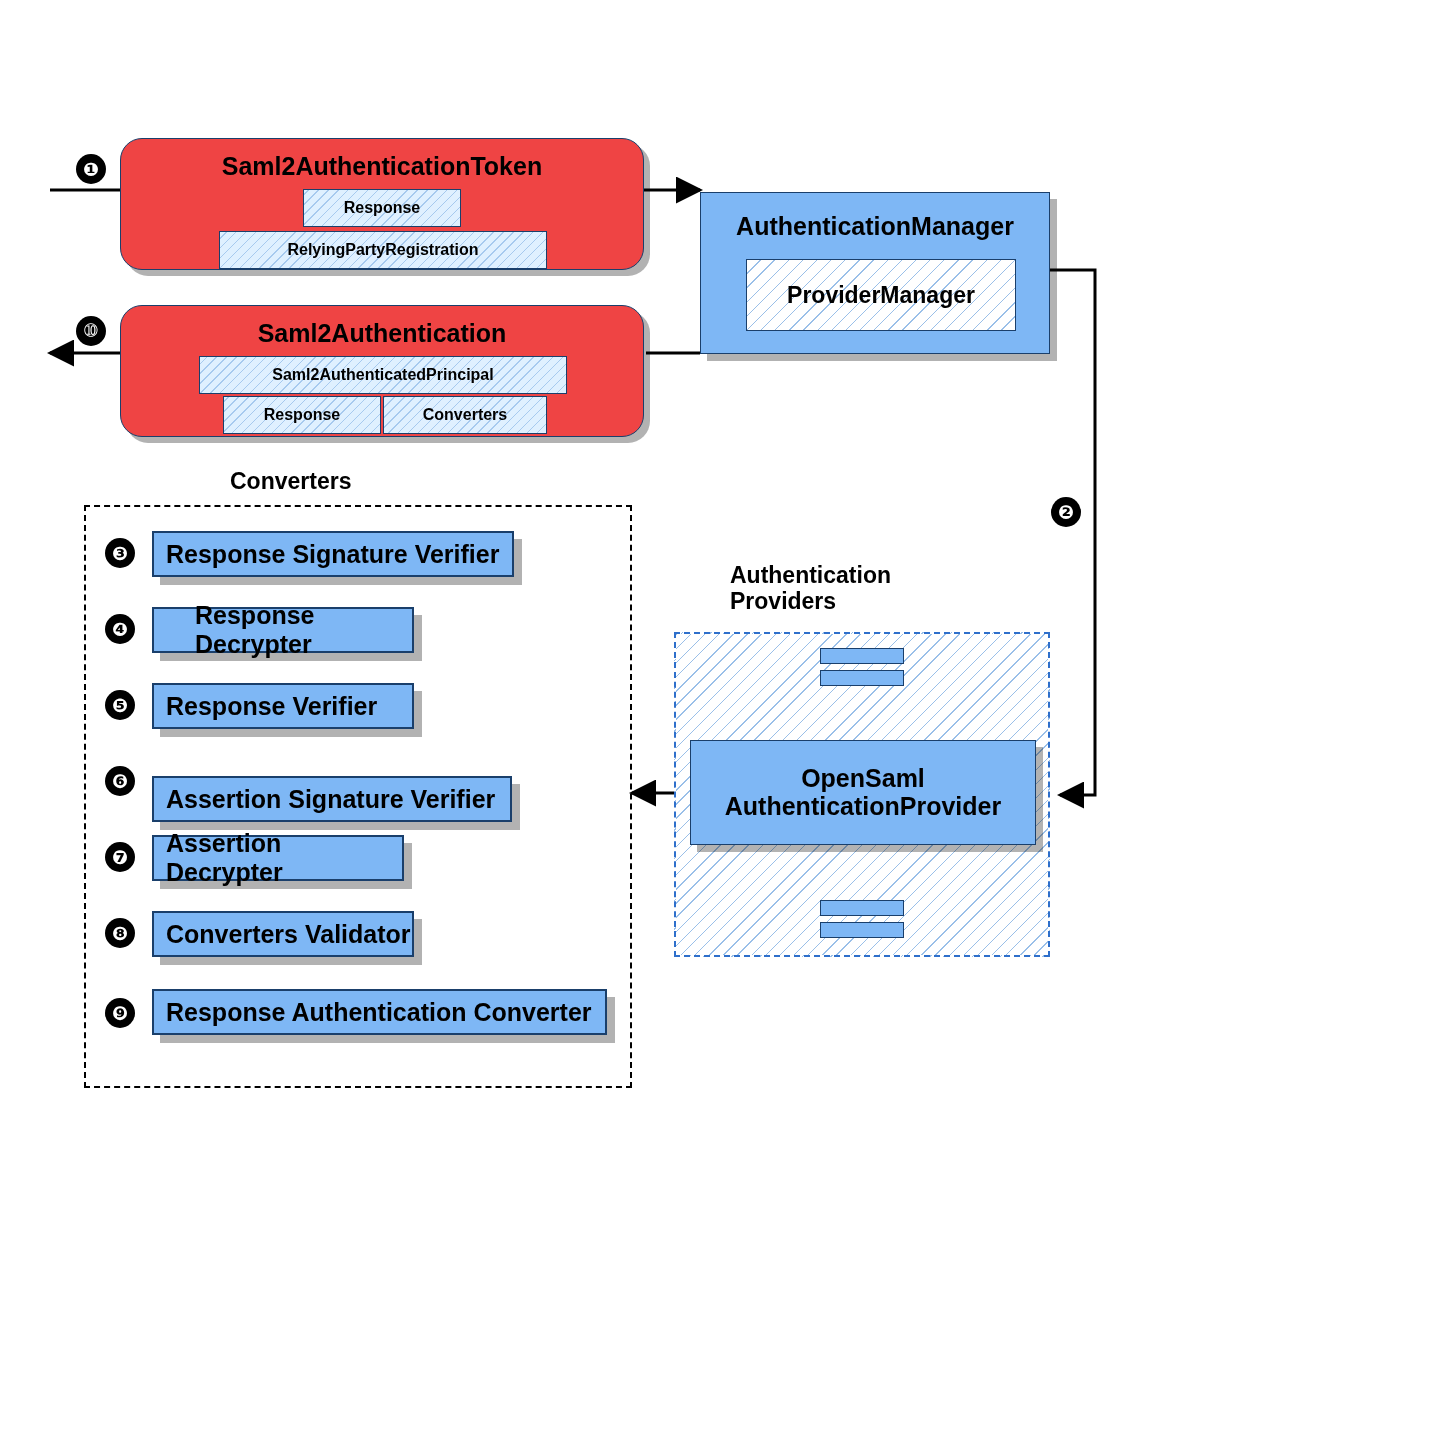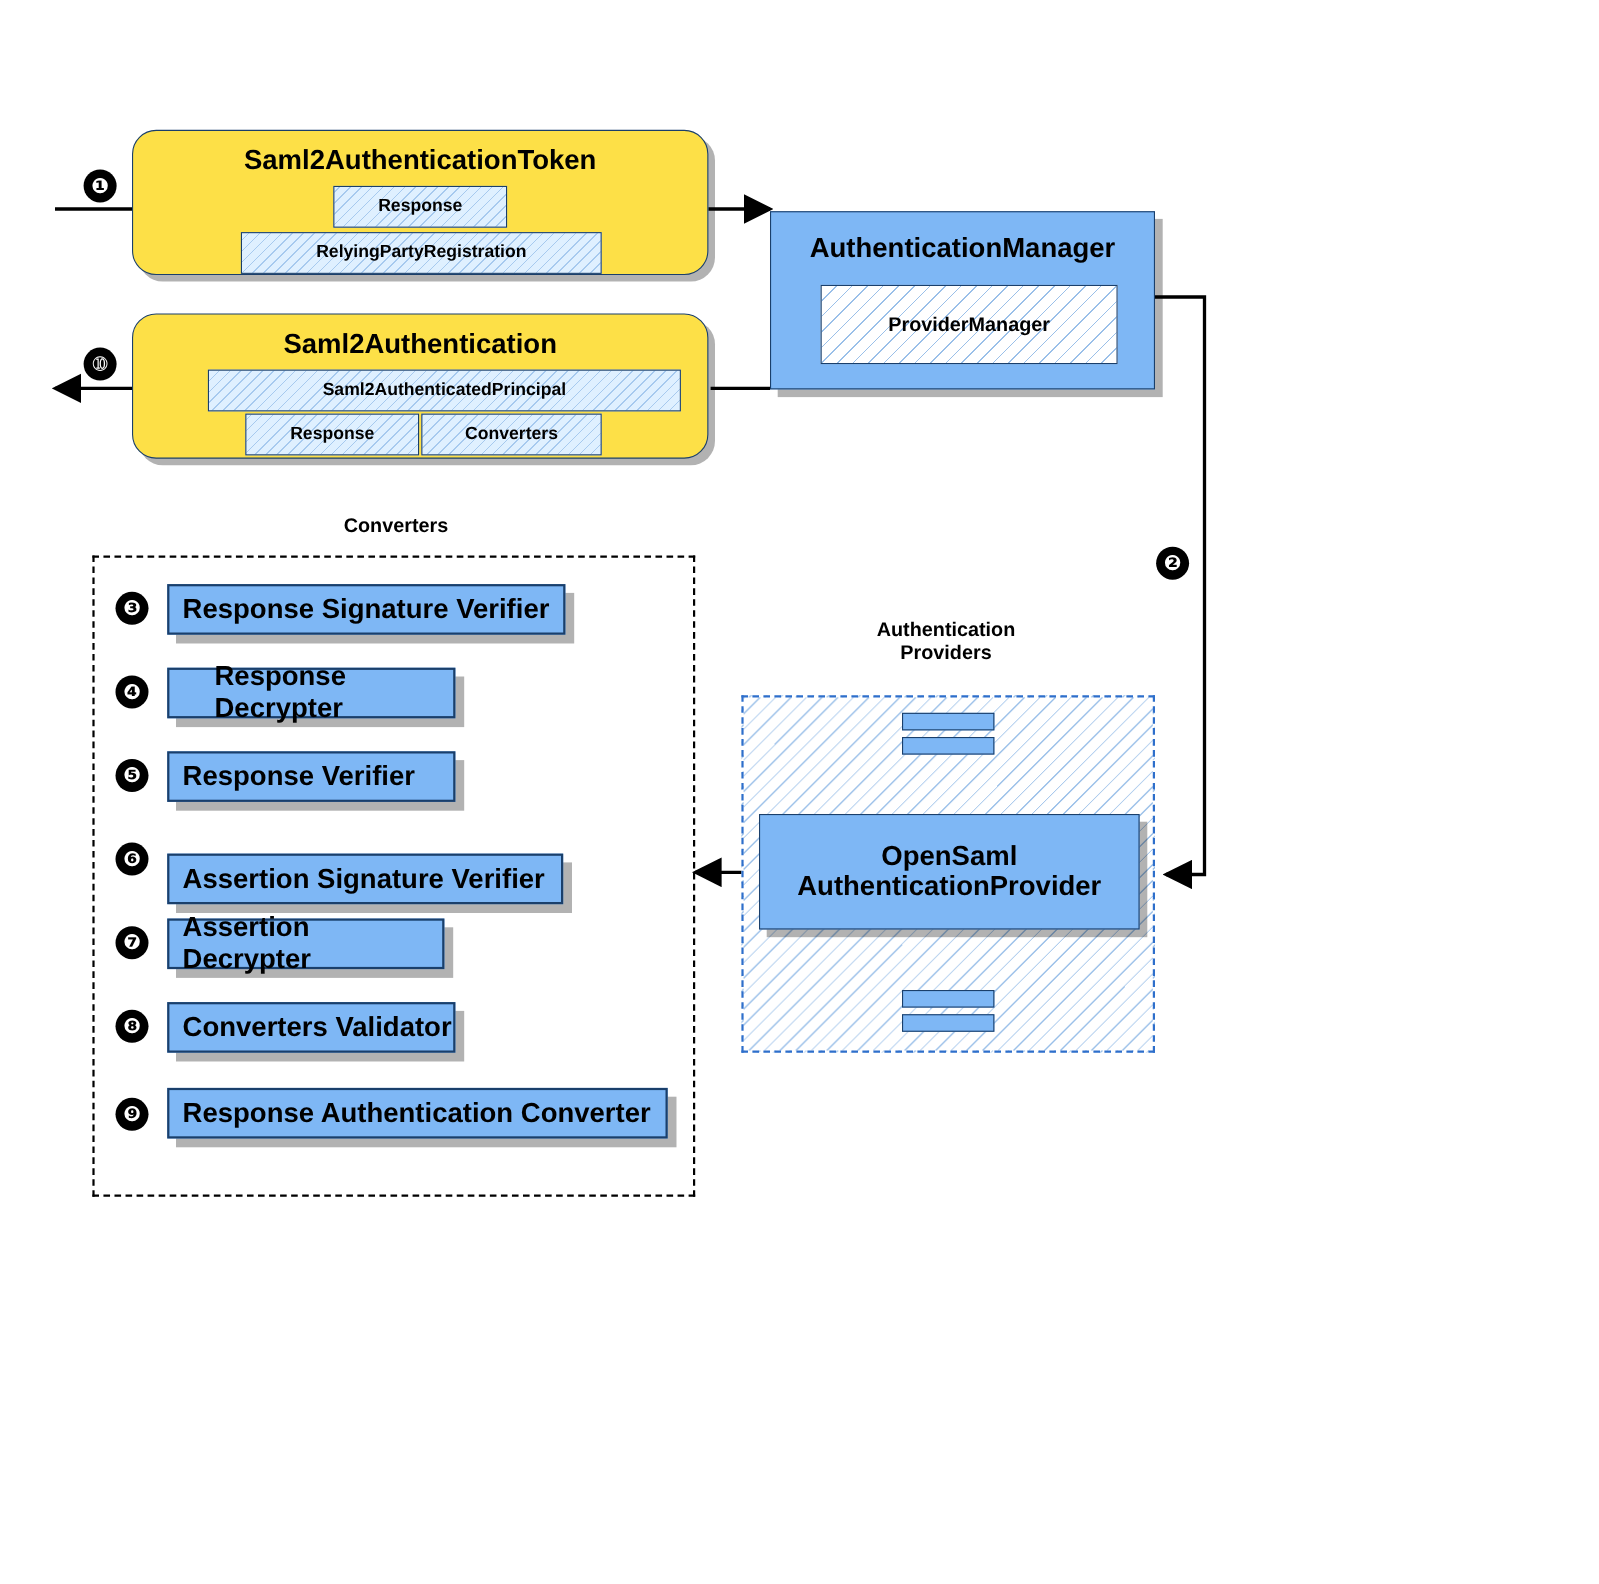--- a/index.html
+++ b/index.html
@@ -14,25 +14,26 @@
     position: relative;
     width: 1454px;
     height: 1440px;
     background: #ffffff;
     overflow: hidden;
   }
   .abs { position: absolute; }
 
   
   .rbox {
-    background: #fde047;
+    background: #ef4444;
     border: 1px solid #1a3f6b;
     border-radius: 22px;
     box-shadow: 6px 6px 0 rgba(0,0,0,0.30);
     box-sizing: border-box;
+    margin-top: 20px;
   }
   .sqbox {
     background: #7EB7F5;
     border: 1px solid #1a3f6b;
     box-shadow: 7px 7px 0 rgba(0,0,0,0.30);
     box-sizing: border-box;
   }
   .title {
     text-align: center;
     font-weight: bold;
@@ -63,23 +64,22 @@
     background-image: repeating-linear-gradient(
       -45deg,
       rgba(255,255,255,0) 0px,
       rgba(255,255,255,0) 9px,
       rgba(120,170,225,0.75) 9px,
       rgba(120,170,225,0.75) 10px
     );
   }
   .label {
     font-weight: bold;
-    font-size: 18px;
-    color: #000;
-    text-align: center;
+    font-size: 23px;
+    color: #000;
     line-height: 1.15;
   }
   .stepnum {
     width: 30px;
     height: 30px;
     border-radius: 50%;
     background: #000;
     color: #fff;
     font-size: 19px;
     font-weight: bold;
@@ -163,21 +163,21 @@
     <div class="title" style="margin-top:20px;">AuthenticationManager</div>
     <div class="abs hatchfill" style="left:45px; top:66px; width:268px; height:70px; border:1px solid #1a3f6b; display:flex; align-items:center; justify-content:center;">
       <span class="label">ProviderManager</span>
     </div>
   </div>
 
   <div class="abs stepnum wide" style="left:76px; top:316px;">➉</div>
 
   <div class="abs rbox" style="left:120px; top:285px; width:524px; height:132px;">
     <div class="title" style="margin-top:14px;">Saml2Authentication</div>
-    <div class="subbox" style="position:absolute; left:68px; top:50px; width:430px; height:38px;">Saml2AuthenticatedPrincipal</div>
+    <div class="subbox" style="position:absolute; left:78px; top:50px; width:368px; height:38px;">Saml2AuthenticatedPrincipal</div>
     <div class="subbox" style="position:absolute; left:102px; top:90px; width:158px; height:38px;">Response</div>
     <div class="subbox" style="position:absolute; left:262px; top:90px; width:164px; height:38px;">Converters</div>
   </div>
 
   <div class="abs stepnum" style="left:1051px; top:497px;">❷</div>
 
   <div class="abs label" style="left:230px; top:468px; width:260px;">Converters</div>
 
   <div class="abs dashed-region" style="left:84px; top:505px; width:548px; height:583px;"></div>
 

